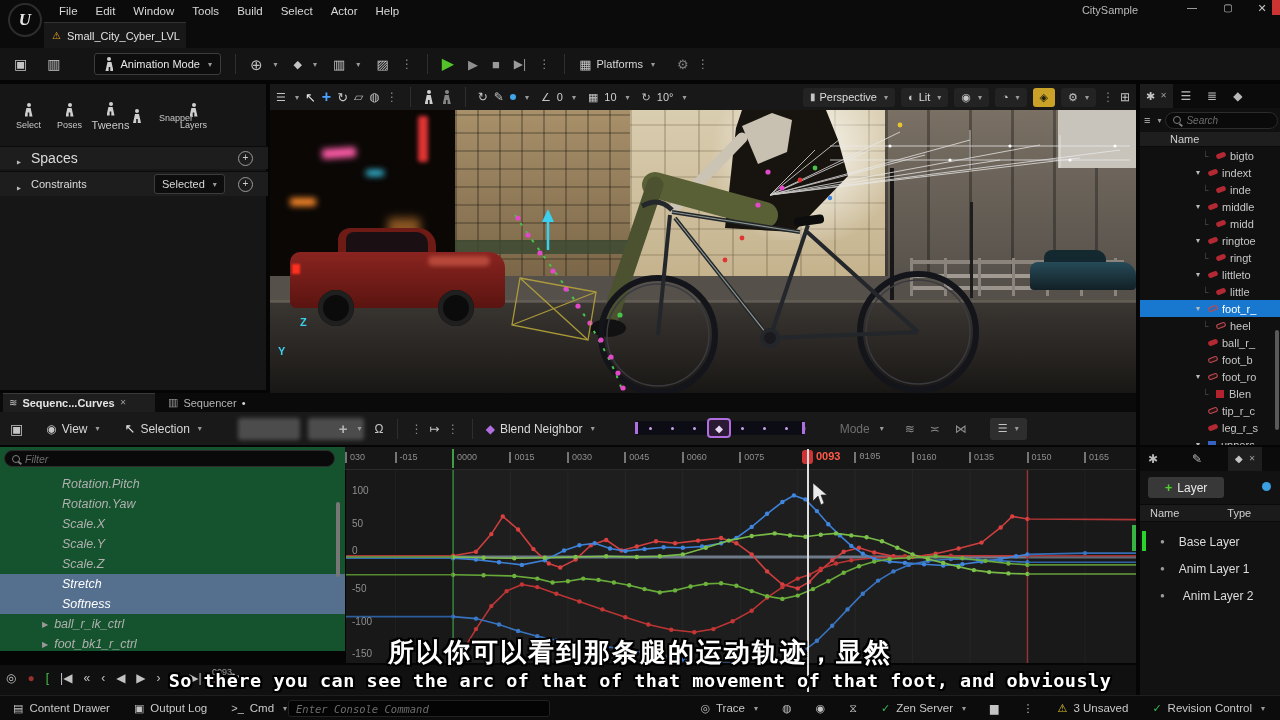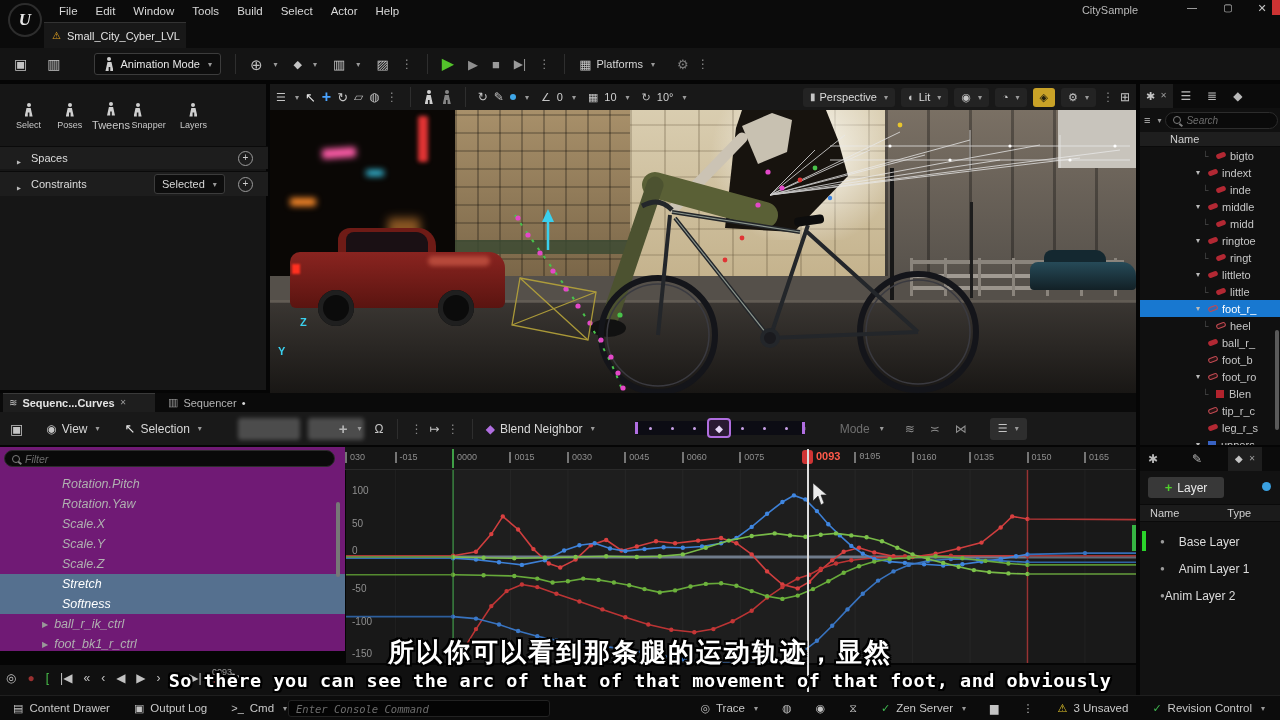--- a/index.html
+++ b/index.html
@@ -117,32 +117,32 @@
           <span style="font-size: 9px; color: rgb(200, 200, 200);">Select</span>
         </div>
         <div style="display: flex; flex-direction: column; align-items: center; gap: 3px; width: 42px;">
           <span class="fig"></span>
           <span style="font-size: 9px; color: rgb(200, 200, 200);">Poses</span>
         </div>
         <div style="display: flex; flex-direction: column; align-items: center; gap: 3px; width: 42px;">
           <span class="fig"></span>
           <span style="font-size: 11px; color: rgb(200, 200, 200);">Tweens</span>
         </div>
-        <div style="display: flex; flex-direction: column; align-items: flex-start; gap: 3px; width: 42px;">
+        <div style="display: flex; flex-direction: row; align-items: flex-end; gap: 16px; width: 42px;">
           <span class="fig"></span>
           <span style="font-size: 9px; color: rgb(200, 200, 200);">Snapper</span>
         </div>
         <div style="display: flex; flex-direction: column; align-items: center; gap: 3px; width: 42px;">
           <span class="fig"></span>
           <span style="font-size: 9px; color: rgb(200, 200, 200);">Layers</span>
         </div>
       </div>
     <div class="abs row" style="left:0;top:62px;width:268px;height:23px;background:#1d1d1d;border-top:1px solid #0a0a0a;padding-left:12px;gap:7px">
       <span class="tri" style="transform:rotate(-90deg)">▾</span>
-      <span style="color:#dcdcdc;font-size:11px">Spaces</span>
+      <span style="color:#dcdcdc;font-size:14px">Spaces</span>
       <span class="abs ic" style="left:238px;width:15px;height:15px;border:1.5px solid #9a9a9a;border-radius:50%;font-size:10px;color:#cfcfcf">+</span>
     </div>
     <div class="abs row" style="left:0;top:87px;width:268px;height:25px;background:#1d1d1d;border-top:1px solid #0a0a0a;padding-left:12px;gap:7px">
       <span class="tri" style="transform:rotate(-90deg)">▾</span>
       <span style="color:#dcdcdc;font-size:11px">Constraints</span>
       <div class="abs btnbox" style="left:154px;top:2px;height:20px;padding:0 7px">
         <span style="color:#d8d8d8">Selected</span>
         <span class="chev">▾</span>
       </div>
       <span class="abs ic" style="left:238px;width:15px;height:15px;border:1.5px solid #9a9a9a;border-radius:50%;font-size:10px;color:#cfcfcf">+</span>
@@ -491,21 +491,21 @@
       <span class="chev">▾</span>
     <span class="ic" style="font-size:12px;color:#8f8f8f;margin-left:14px">≋</span>
     <span class="ic" style="font-size:12px;color:#8f8f8f;margin-left:8px">≍</span>
     <span class="ic" style="font-size:12px;color:#8f8f8f;margin-left:8px">⋈</span>
     <div class="row" style="background:#2e2e2e;border-radius:3px;height:22px;padding:0 8px;gap:4px;margin-left:16px">
       <span class="ic" style="font-size:11px">☰</span>
         <span class="chev">▾</span>
     </div>
   </div>
 
-  <div class="abs" style="left:0;top:447px;width:345px;height:204px;background:#701a75;overflow:hidden">
+  <div class="abs" style="left:0;top:447px;width:345px;height:204px;background:#14532d;overflow:hidden">
     <div class="searchbox" style="left:4px;top:3px;width:331px;height:17px">
       <span class="mag"></span>
       <input style="width: 280px; font-size: 10.5px;" placeholder="Filter">
     </div>
     <div class="abs" style="left:0;top:0;width:345px;height:216px">
         <div class="crow prop" style="top: 27px;">
           <span>Rotation.Pitch</span>
         </div>
         <div class="crow prop" style="top: 47px;">
           <span>Rotation.Yaw</span>
@@ -819,21 +819,21 @@
           <span style="position: absolute; left: 2px; top: 3px; width: 4px; height: 20px; background: rgb(43, 212, 43);"></span>
           <span style="margin-left: 20px; font-size: 8px; color: rgb(154, 154, 154);">●</span>
           <span style="margin-left: 14px;">Base Layer</span>
         </div>
         <div class="layer-row" style="top: 33px;">
           <span style="margin-left: 20px; font-size: 8px; color: rgb(154, 154, 154);">●</span>
           <span style="margin-left: 14px;">Anim Layer 1</span>
         </div>
         <div class="layer-row" style="top: 60px;">
           <span style="margin-left: 20px; font-size: 8px; color: rgb(154, 154, 154);">●</span>
-          <span style="margin-left: 0;">Anim Layer 2</span>
+          <span style="margin-left: 18px;">Anim Layer 2</span>
         </div>
       </div>
   </div>
 
   <div class="abs" style="left:0;top:663px;width:1136px;height:32px;background:#101010;border-top:2px solid #050505">
     <div class="row" style="position:absolute;left:6px;top:7px;gap:11px">
         <span class="ic" style="font-size: 12px; color: rgb(194, 194, 194);">◎</span>
         <span class="ic" style="font-size: 12px; color: rgb(153, 48, 48);">●</span>
         <span class="ic" style="font-size: 12px; color: rgb(73, 194, 75);">[</span>
         <span class="ic" style="font-size: 12px; color: rgb(194, 194, 194);">|◀</span>

